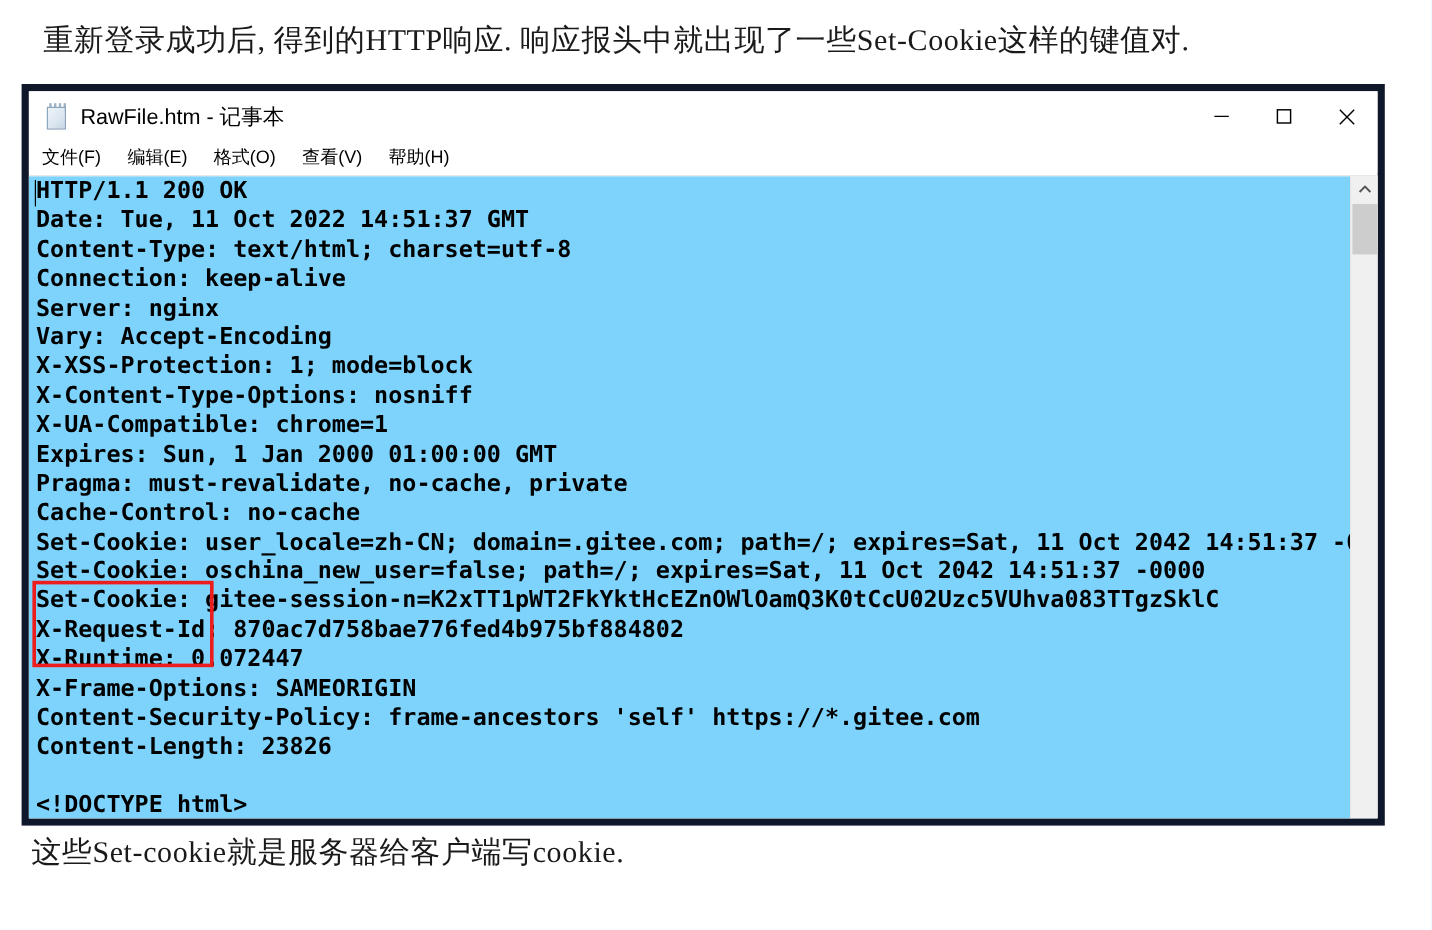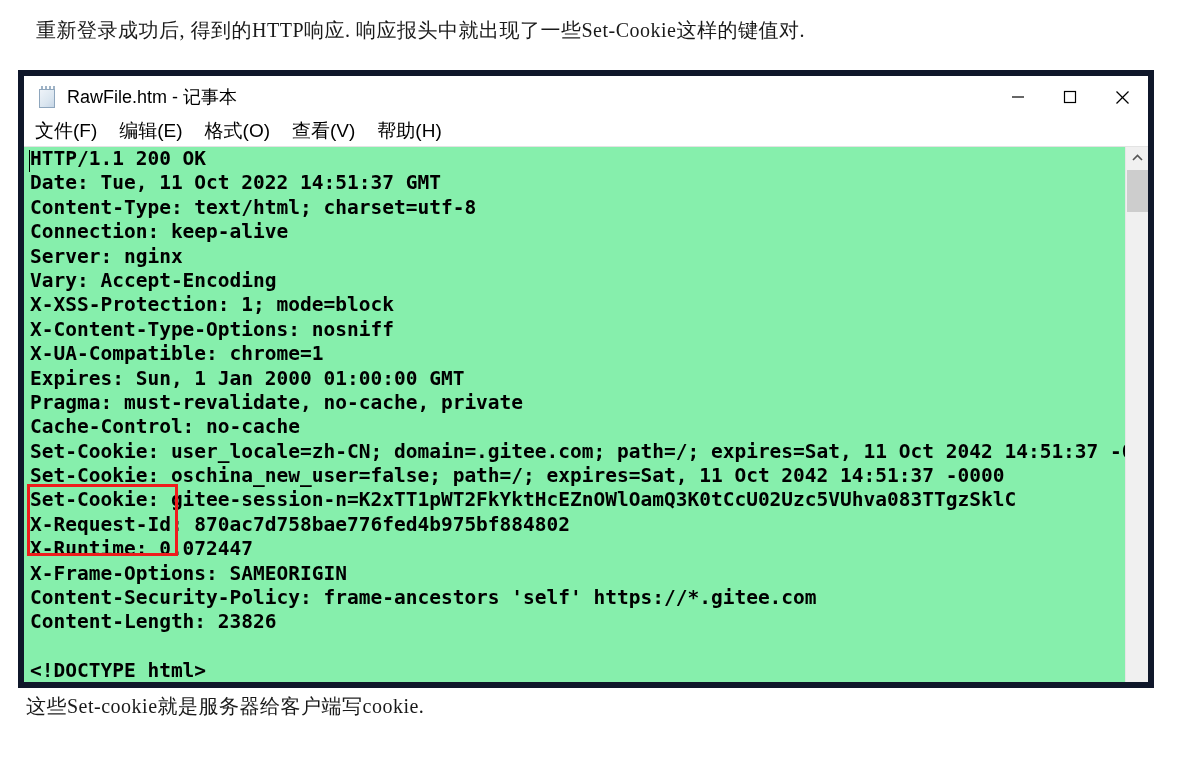--- a/index.html
+++ b/index.html
@@ -13,21 +13,21 @@
     position: relative;
     font-family: "Liberation Sans", sans-serif;
     overflow: hidden;
   }
 
   
   .annot {
     position: absolute;
     color: #1a1a1a;
     font-family: "Liberation Serif", serif;
-    font-size: 20px;
+    font-size: 25px;
     letter-spacing: 0.5px;
     white-space: pre;
   }
   #top-annotation { left: 36px; top: 17px; }
   #bottom-annotation-1 { left: 26px; top: 693px; }
   #bottom-annotation-2 { left: 26px; top: 739px; margin-top: 44px; }
 
   
   #notepad-window {
     position: absolute;
@@ -102,21 +102,21 @@
 
   
   #notepad-menubar {
     height: 26px;
     display: flex;
     align-items: center;
     padding-left: 11px;
     background: #ffffff;
   }
   .menu-item {
-    font-size: 19px;
+    font-size: 15px;
     color: #000000;
     margin-right: 22px;
     white-space: pre;
     cursor: default;
   }
 
   
   #notepad-body {
     position: absolute;
     left: 0;
@@ -125,21 +125,21 @@
     bottom: 0;
     background: #ffffff;
     border-top: 1px solid #e3e3e3;
   }
   #notepad-textarea {
     position: absolute;
     left: 0; top: 0;
     right: 23px;
     bottom: 0;
     overflow: hidden;
-    background: #86efac;
+    background: #7dd3fc;
   }
   #caret {
     position: absolute;
     left: 5px;
     top: 3px;
     width: 1px;
     height: 22px;
     background: #000;
   }
   #text-lines {

